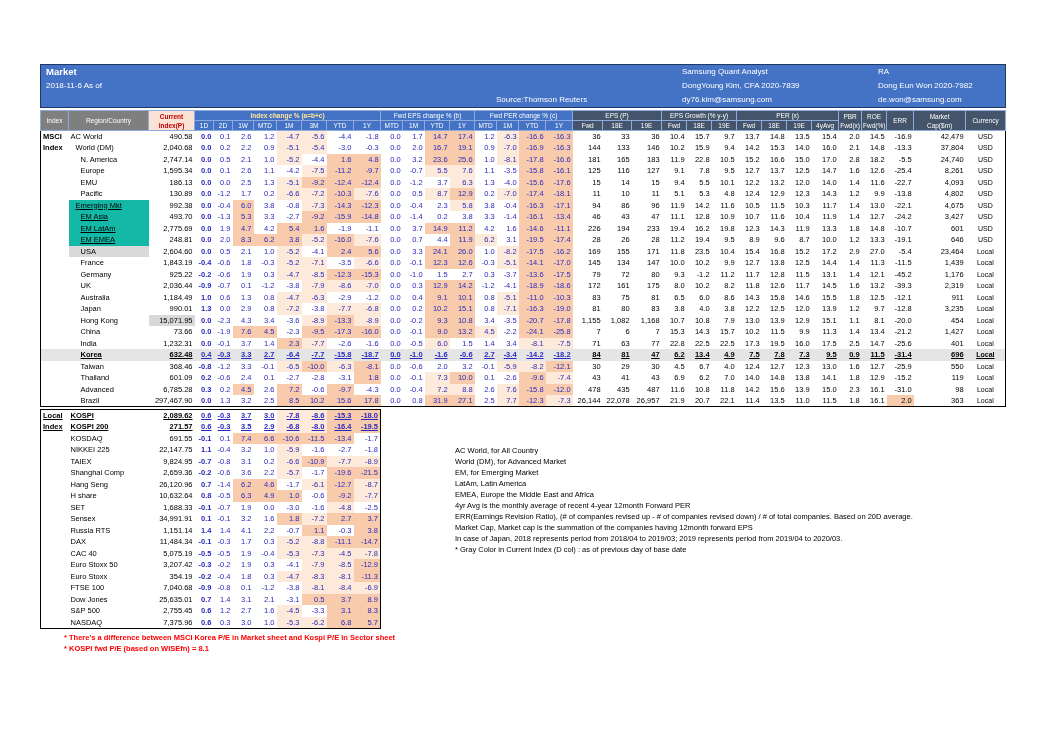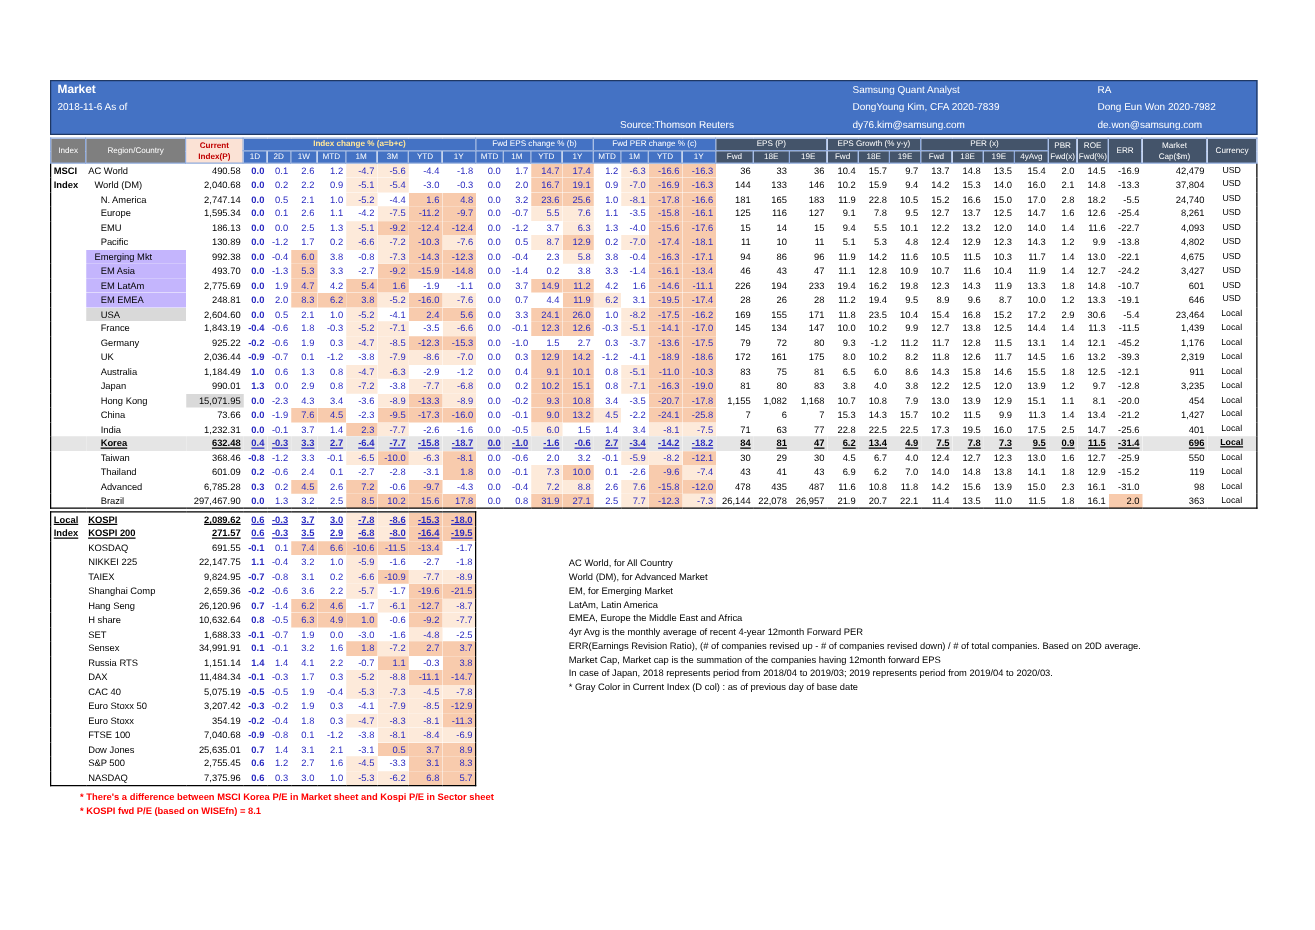--- a/index.html
+++ b/index.html
@@ -38,21 +38,21 @@
     white-space:nowrap; overflow:hidden; text-align:right; color:#000;
   }
   td.lbl { text-align:left; font-weight:bold; }
   td.region { text-align:left; }
   td.chg { color:#2929C0; }
   td.b { font-weight:bold; }
   td.ccy { text-align:center; font-size:7px; }
   td.hl1 { background:#FDEADA; }
   td.hl2 { background:#F8CBAD; }
   td.bg-gray { background:#D9D9D9; }
-  td.bg-peach { background:#c4b5fd; }
+  td.bg-peach { background:#14b8a6;text-decoration:underline; }
   tr.emph td { font-weight:bold; text-decoration:underline; background:#e5e5e5; }
   tr.emph2 td { font-weight:bold; text-decoration:underline; }
 
   .bottom { position:relative; margin-top:2px; width:966px; }
   .notes { position:absolute; left:415px; top:36px; font-size:7.5px; color:#000; }
   .notes div { height:11px; line-height:11px; white-space:nowrap; }
   .rednotes { margin-top:3px; padding-left:24px; color:#FF0000; font-weight:bold; font-size:7.5px; }
   .rednotes div { height:11px; line-height:11px; white-space:nowrap; }
 </style>
 </head>
@@ -637,21 +637,21 @@
           <td>155</td>
           <td>171</td>
           <td>11.8</td>
           <td>23.5</td>
           <td>10.4</td>
           <td>15.4</td>
           <td>16.8</td>
           <td>15.2</td>
           <td>17.2</td>
           <td>2.9</td>
-          <td>30.6</td>
+          <td>27.0</td>
           <td>-5.4</td>
           <td>23,464</td>
           <td class="ccy">Local</td>
         </tr>
         <tr>
           <td class="lbl"></td>
           <td class="region" style="padding-left: 12px;">France</td>
           <td>1,843.19</td>
           <td class="chg b">-0.4</td>
           <td class="chg">-0.6</td>

